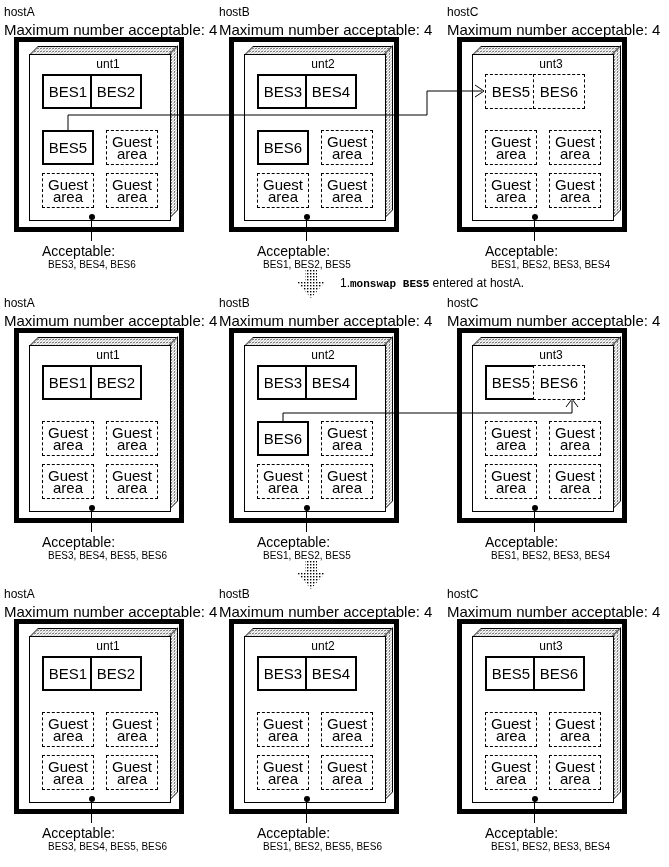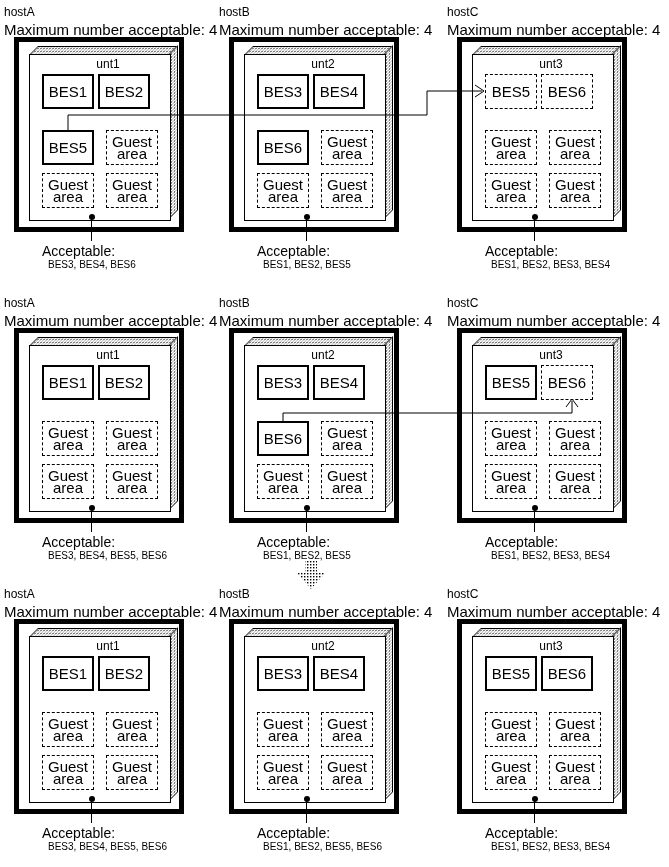--- a/index.html
+++ b/index.html
@@ -24,21 +24,21 @@
 
   .unit{position:absolute;left:10px;top:12px;width:140px;height:165px;
         border:1px solid #000;box-sizing:content-box;background:#fff;}
   .unit-name{position:absolute;left:8px;top:2px;width:100%;text-align:center;
              font-size:12px;}
   .cell{position:absolute;width:52px;height:35px;box-sizing:border-box;
         display:flex;align-items:center;justify-content:center;text-align:center;
         font-size:15px;line-height:12px;background:#fff;white-space:pre-line;}
   .cell[data-style="solid"]{border:2px solid #000;}
   .cell[data-style="dashed"]{border:1px dashed #000;}
-  .p0{left:12px;top:19px}.p1{left:68px;top:19px}
+  .p0{left:12px;top:19px}.p1{left:60px;top:19px}
   .p2{left:12px;top:75px}.p3{left:76px;top:75px}
   .p4{left:12px;top:118px}.p5{left:76px;top:118px}
 
   .leader{position:absolute;left:87px;top:210px;width:0;height:26px;
           border-left:1px solid #000;}
   .leader .dot{position:absolute;left:-3px;top:-1px;width:6px;height:6px;
                border-radius:50%;background:#000;}
   .acc-label{position:absolute;left:38px;top:238px;font-size:14px;white-space:nowrap;}
   .acc-list{position:absolute;left:44px;top:254px;font-size:10px;white-space:nowrap;}
 
@@ -117,20 +117,31 @@
         <div class="cell p5" data-style="dashed">Guest area</div>
       </div>
     </div>
     <div class="leader">
         <i class="dot"></i>
       </div>
     <div class="acc-label">Acceptable:</div>
     <div class="acc-list">BES1, BES2, BES3, BES4</div>
   </section>
 
+  <div class="ann" style="left:292px;top:270px">
+    <svg class="dotarrow" width="38" height="30" viewBox="0 0 38 30">
+      <defs>
+          <pattern id="dp1" width="3" height="3" patternUnits="userSpaceOnUse">
+            <rect width="1.4" height="1.4" fill="#000"></rect>
+          </pattern>
+        </defs>
+      <path d="M13,0 h12 v11 h9 l-15,17 -15,-17 h9 z" fill="url(#dp1)"></path>
+    </svg>
+    <div class="ann-text"><span>1.</span><code>monswap BES5</code><span> entered at hostA.</span></div>
+  </div>
 
   <section class="host-col" style="left:4px;top:296px">
     <div class="host-name">hostA</div>
     <div class="host-max">Maximum number acceptable: 4</div>
     <div class="host-box">
       <div class="flap-top"></div>
       <div class="flap-right"></div>
       <div class="unit">
         <div class="unit-name">unt1</div>
         <div class="cell p0" data-style="solid">BES1</div>

